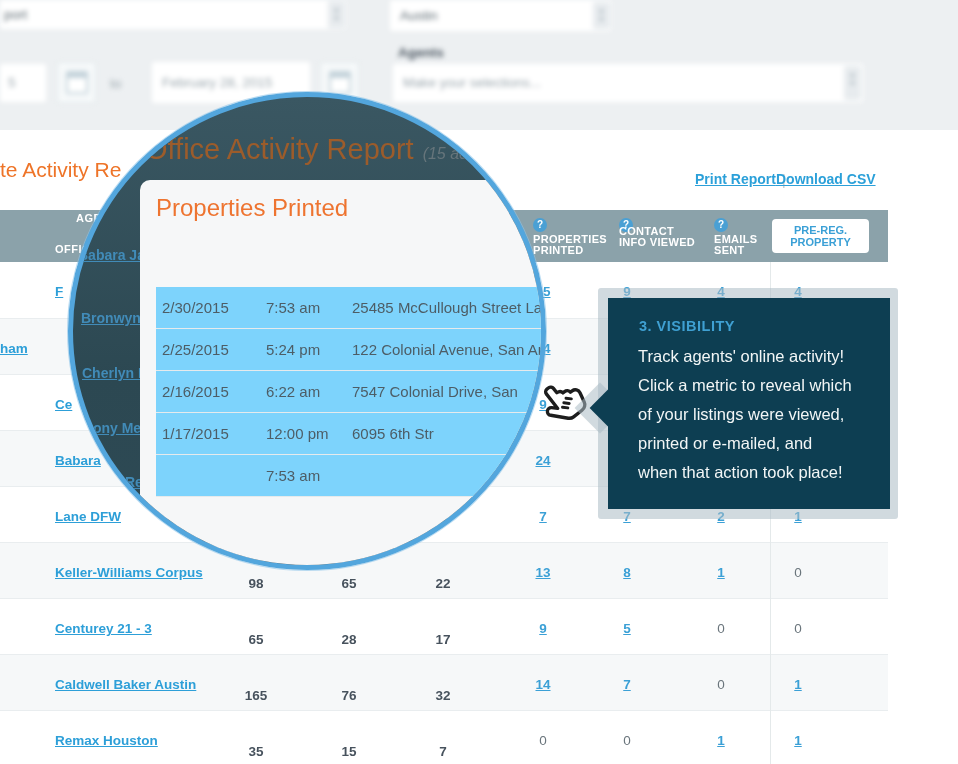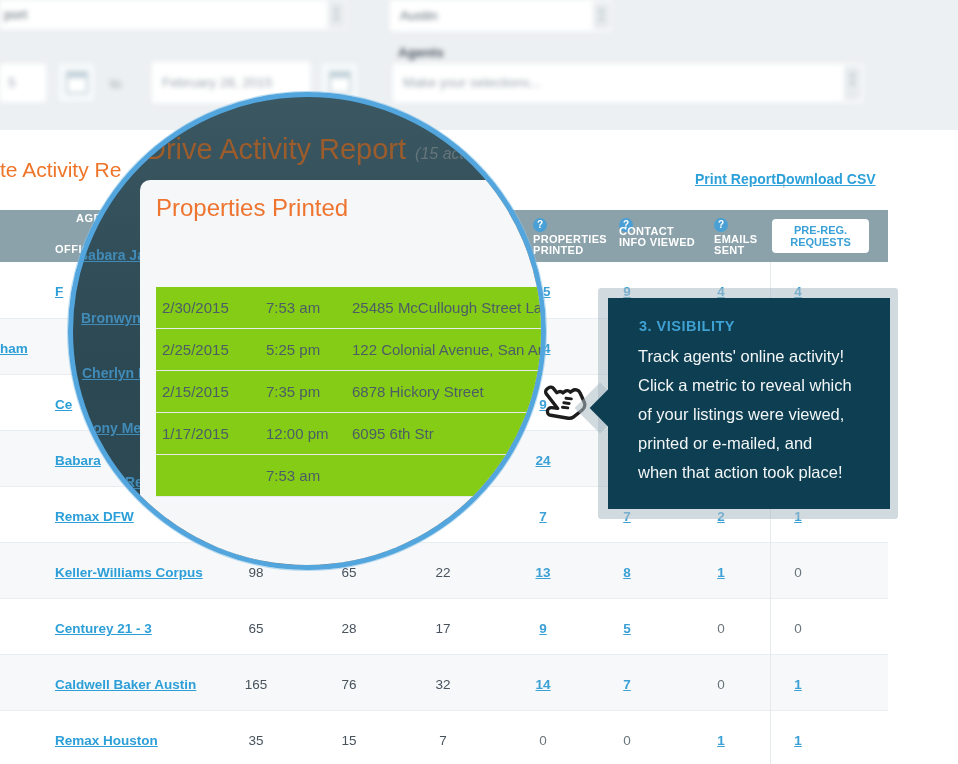--- a/index.html
+++ b/index.html
@@ -37,21 +37,21 @@
     border-radius:4px; color:#3ba0d6; font-size:11px; font-weight:bold; text-align:center;
     line-height:12px; padding-top:5px; white-space:pre-line; cursor:pointer; }
   #tbody { position:absolute; left:0; top:52px; width:888px; }
   .trow { position:relative; width:888px; height:56px; background:#fff; border-top:1px solid #e9edef; }
   .trow:first-child { border-top:none; }
   .trow.alt { background:#f6f8f9; }
   .office-link { position:absolute; left:55px; top:22px; font-size:13.5px; font-weight:600;
     color:#2d9fd8; text-decoration:underline; white-space:nowrap; cursor:pointer; }
   .office-x0 { left:0; }
   .ncell { position:absolute; top:22px; width:44px; text-align:center; font-size:13.5px; }
-  .ndark { font-weight:normal; color:#47525d; }
+  .ndark { font-weight:bold; color:#47525d;margin-top:11px; }
   .nlink { font-weight:600; color:#3ba0d6; text-decoration:underline; cursor:pointer; }
   .nplain { color:#6a757c; }
   .cc1{left:234px}.cc2{left:327px}.cc3{left:421px}.ccp{left:521px}.ccc{left:605px}.cce{left:699px}.ccr{left:776px}
   #col-divider { position:absolute; left:770px; top:52px; width:1px; height:502px; background:#e4e9ea; }
   #stray-19 { left:372px; top:505px; font-size:13px; font-weight:bold; color:#47525d; }
 
   
   #magnifier { left:68px; top:92px; width:478px; height:478px; border-radius:50%;
     border:5px solid #53a6dd; overflow:hidden;
     background:linear-gradient(#3a5762 0%, #2c4852 60%, #2e4a55 100%);
@@ -61,21 +61,21 @@
   #mag-title-suffix { font-size:16px; font-style:italic; color:#66757b; margin-left:9px; }
   .mag-agent { position:absolute; font-size:14px; font-weight:600; color:#418bb8;
     text-decoration:underline; white-space:nowrap; cursor:pointer; }
 
   #modal { position:absolute; left:67px; top:83px; width:401px; height:385px;
     background:#f6f7f8; border-top-left-radius:10px; }
   #modal-title { position:absolute; left:16px; top:14px; font-size:24px; color:#ee7430; white-space:nowrap; }
   #modal-thead { position:absolute; left:16px; top:76px; width:385px; height:31px; background:#8ea5ad; }
   .mh { position:absolute; top:9px; color:#fff; font-size:12px; font-weight:bold; letter-spacing:.6px; }
   #modal-rows { position:absolute; left:16px; top:107px; width:385px; }
-  .mrow { position:relative; width:385px; height:42px; background:#84cc16; border-bottom:1px solid #e6eaec; }
+  .mrow { position:relative; width:385px; height:42px; background:#7dd3fc; border-bottom:1px solid #e6eaec; }
   .mcell { position:absolute; top:12px; font-size:15px; color:#4d5d66; white-space:nowrap; }
   .mc-date{left:6px}.mc-time{left:110px}.mc-prop{left:196px}
 
   
   #tip-shadow { left:598px; top:288px; width:300px; height:231px;
     background:rgba(171,188,196,.55); border-radius:3px; }
   #tip-arrow-shadow { left:582px; top:390px; width:36px; height:36px;
     background:rgba(171,188,196,.55); transform:rotate(45deg); }
   #tip-box { left:608px; top:298px; width:282px; height:211px; background:#0d3e52; }
   #tip-arrow { left:595px; top:395px; width:26px; height:26px; background:#0d3e52; transform:rotate(45deg); }
@@ -131,21 +131,21 @@
     <span class="help-icon" style="left:533px;top:8px">?</span>
     <span class="help-icon" style="left:619px;top:8px">?</span>
     <span class="help-icon" style="left:714px;top:8px">?</span>
     <span class="h2line" style="left:533px;top:24px">PROPERTIES
 PRINTED</span>
     <span class="h2line" style="left:619px;top:16px">CONTACT
 INFO VIEWED</span>
     <span class="h2line" style="left:714px;top:24px">EMAILS
 SENT</span>
     <span id="prereg-pill">PRE-REG.
-REQUESTS</span>
+PROPERTY</span>
   </div>
 
   <div id="tbody">
     <div class="trow">
       <a class="office-link">F</a>
       <a class="ncell nlink ccp">15</a>
       <a class="ncell nlink ccc">9</a>
       <a class="ncell nlink cce">4</a>
       <a class="ncell nlink ccr">4</a>
     </div>
@@ -155,21 +155,21 @@
     </div>
     <div class="trow">
       <a class="office-link">Ce</a>
       <a class="ncell nlink ccp">9</a>
     </div>
     <div class="trow alt">
       <a class="office-link">Babara</a>
       <a class="ncell nlink ccp">24</a>
     </div>
     <div class="trow">
-      <a class="office-link">Remax DFW</a>
+      <a class="office-link">Lane DFW</a>
       <a class="ncell nlink ccp">7</a>
       <a class="ncell nlink ccc">7</a>
       <a class="ncell nlink cce">2</a>
       <a class="ncell nlink ccr">1</a>
     </div>
     <div class="trow alt">
       <a class="office-link">Keller-Williams Corpus</a>
       <span class="ncell ndark cc1">98</span>
       <span class="ncell ndark cc2">65</span>
       <span class="ncell ndark cc3">22</span>
@@ -209,45 +209,45 @@
       <a class="ncell nlink ccr">1</a>
     </div>
   </div>
   <div id="col-divider"></div>
 </div>
 
 <span class="abs" id="stray-19">19</span>
 
 <div class="abs" id="magnifier">
   <div id="mag-title">
-    <span id="mag-title-main">Drive Activity Report</span><span id="mag-title-suffix">(15 active agents)</span>
+    <span id="mag-title-main">Office Activity Report</span><span id="mag-title-suffix">(15 active agents)</span>
   </div>
   <a class="mag-agent" style="left:5px;top:150px">Babara Ja</a>
   <a class="mag-agent" style="left:8px;top:213px">Bronwyn</a>
   <a class="mag-agent" style="left:9px;top:268px">Cherlyn P</a>
   <a class="mag-agent" style="left:2px;top:323px">Ebony Me</a>
   <a class="mag-agent" style="left:52px;top:377px">Re</a>
 
   <div id="modal">
     <div id="modal-title">Properties Printed</div>
     <div id="modal-rows">
       <div class="mrow">
         <span class="mcell mc-date">2/30/2015</span>
         <span class="mcell mc-time">7:53 am</span>
         <span class="mcell mc-prop">25485 McCullough Street Lane</span>
       </div>
       <div class="mrow">
         <span class="mcell mc-date">2/25/2015</span>
-        <span class="mcell mc-time">5:25 pm</span>
+        <span class="mcell mc-time">5:24 pm</span>
         <span class="mcell mc-prop">122 Colonial Avenue, San Antonio</span>
       </div>
       <div class="mrow">
-        <span class="mcell mc-date">2/15/2015</span>
-        <span class="mcell mc-time">7:35 pm</span>
-        <span class="mcell mc-prop">6878 Hickory Street</span>
+        <span class="mcell mc-date">2/16/2015</span>
+        <span class="mcell mc-time">6:22 am</span>
+        <span class="mcell mc-prop">7547 Colonial Drive, San</span>
       </div>
       <div class="mrow">
         <span class="mcell mc-date">1/17/2015</span>
         <span class="mcell mc-time">12:00 pm</span>
         <span class="mcell mc-prop">6095 6th Str</span>
       </div>
       <div class="mrow">
         <span class="mcell mc-date"></span>
         <span class="mcell mc-time">7:53 am</span>
         <span class="mcell mc-prop"></span>

